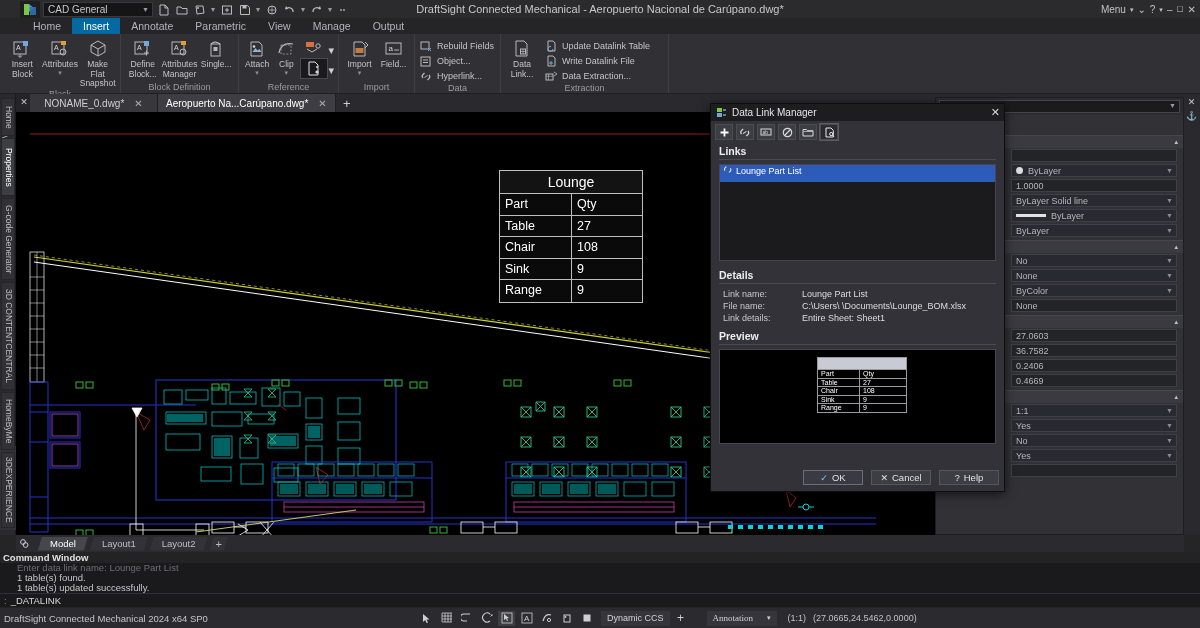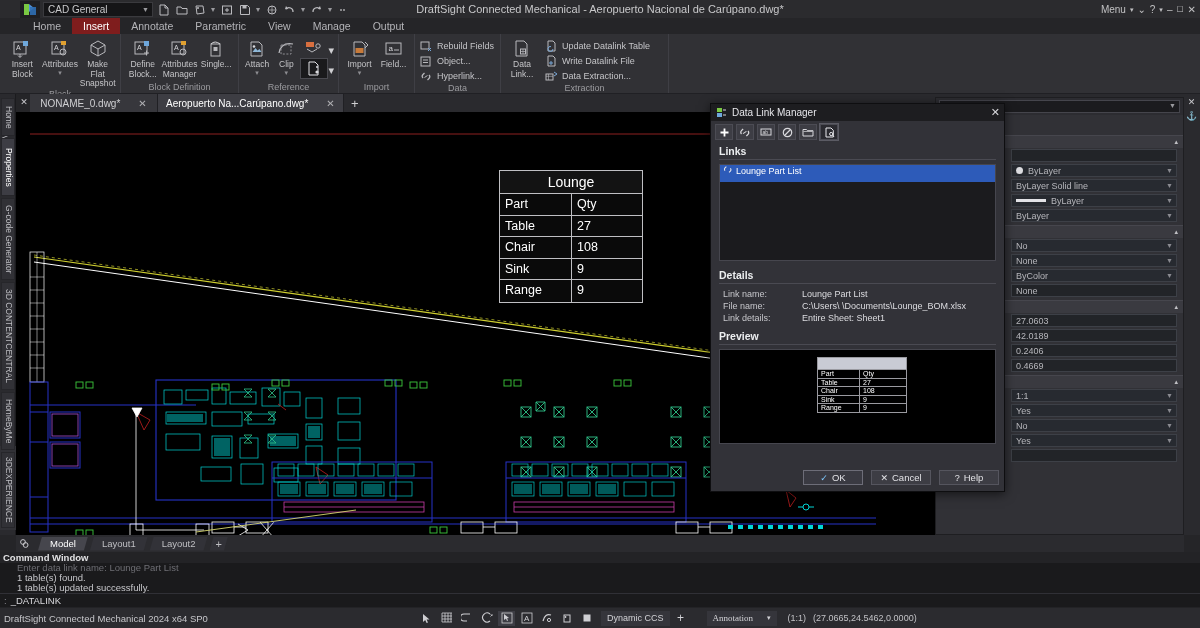--- a/index.html
+++ b/index.html
@@ -53,21 +53,21 @@
 
   
   .ribtabs {
     position:absolute; left:0; top:18px; width:1200px; height:16px;
     background:#252528; display:flex; align-items:flex-end; padding-left:22px;
   }
   .ribtab {
     height:16px; line-height:16px; padding:0 11px; font-size:10.5px;
     color:#b4b4b8;
   }
-  .ribtab.active { background:#7f1d1d; color:#ffffff; }
+  .ribtab.active { background:#0369a1; color:#ffffff; }
 
   
   .ribbon {
     position:absolute; left:0; top:34px; width:1200px; height:60px;
     background:#313135; border-bottom:1px solid #202024;
     display:flex; align-items:stretch;
   }
   .rgroup { display:flex; flex-direction:column; position:relative; padding:0 4px; }
   .rgroup + .rgroup { border-left:1px solid #3f3f45; }
   .rgitems { flex:1; display:flex; align-items:flex-start; gap:1px; padding-top:2px; }
@@ -90,21 +90,21 @@
   .stackbtn { width:26px; height:19px; display:flex; align-items:center; justify-content:center; }
   .stackbtn.sel { background:#1a1a1c; outline:1px solid #4a4a50; }
 
   
   .doctabs {
     position:absolute; left:16px; top:94px; width:1184px; height:18px;
     background:#2a2a2e; display:flex; align-items:center;
   }
   .doctab {
     height:18px; min-width:128px; background:#37373c; display:flex;
-    align-items:center; justify-content:center; gap:18px; padding:0 8px;
+    align-items:center; justify-content:center; gap:10px; padding:0 8px;
     font-size:10px; color:#cfcfd2; border-right:1px solid #202024;
   }
   .doctab.active { background:#3d3d43; color:#ffffff; }
   .doctab .x { font-size:10px; color:#b0b0b4; }
   .newtab { width:22px; height:18px; display:flex; align-items:center;
     justify-content:center; color:#cfcfd2; font-size:13px; }
 
   
   .leftdock {
     position:absolute; left:0; top:94px; width:16px; height:441px;
@@ -1051,20 +1051,24 @@
     <div class="prow">
       <span class="pname"></span>
       <span class="pval">
         <span class="swatch"></span>
         <span>ByLayer</span>
         <span class="arr">▼</span>
       </span>
     </div>
     <div class="prow">
       <span class="pname"></span>
+      <span class="pval plain">1.0000</span>
+    </div>
+    <div class="prow">
+      <span class="pname"></span>
       <span class="pval">
         <span>ByLayer      Solid line</span>
         <span class="arr">▼</span>
       </span>
     </div>
     <div class="prow">
       <span class="pname"></span>
       <span class="pval">
         <span class="lwline"></span>
         <span>ByLayer</span>
@@ -1110,21 +1114,21 @@
 
     <div class="sect-head">
       <span class="chev">▴</span>
     </div>
     <div class="prow">
       <span class="pname"></span>
       <span class="pval plain">27.0603</span>
     </div>
     <div class="prow">
       <span class="pname"></span>
-      <span class="pval plain">42.0189</span>
+      <span class="pval plain">36.7582</span>
     </div>
     <div class="prow">
       <span class="pname"></span>
       <span class="pval plain">0.2406</span>
     </div>
     <div class="prow">
       <span class="pname"></span>
       <span class="pval plain">0.4669</span>
     </div>
 

